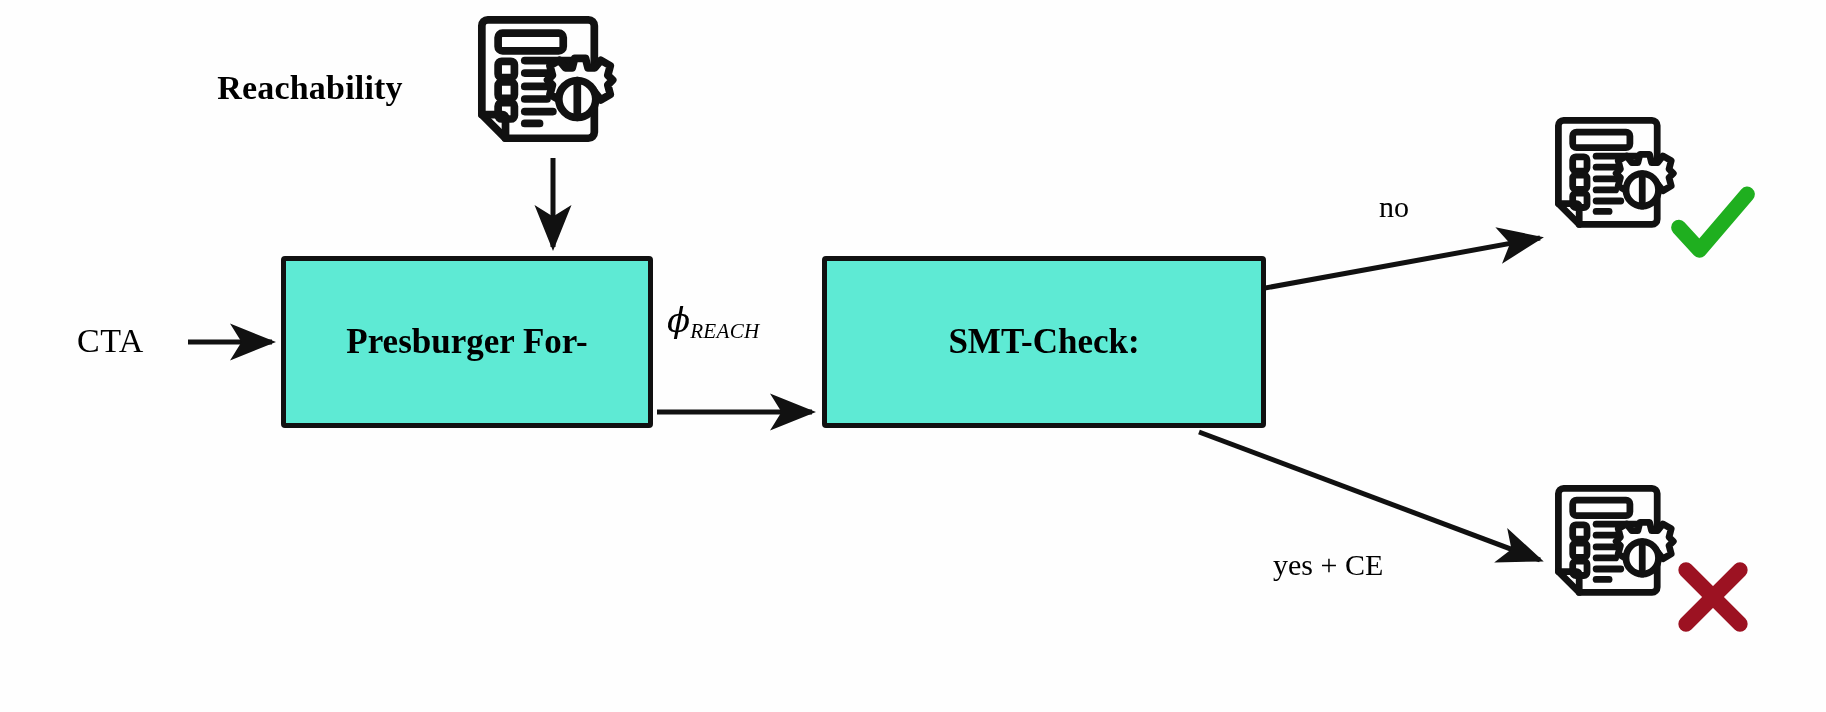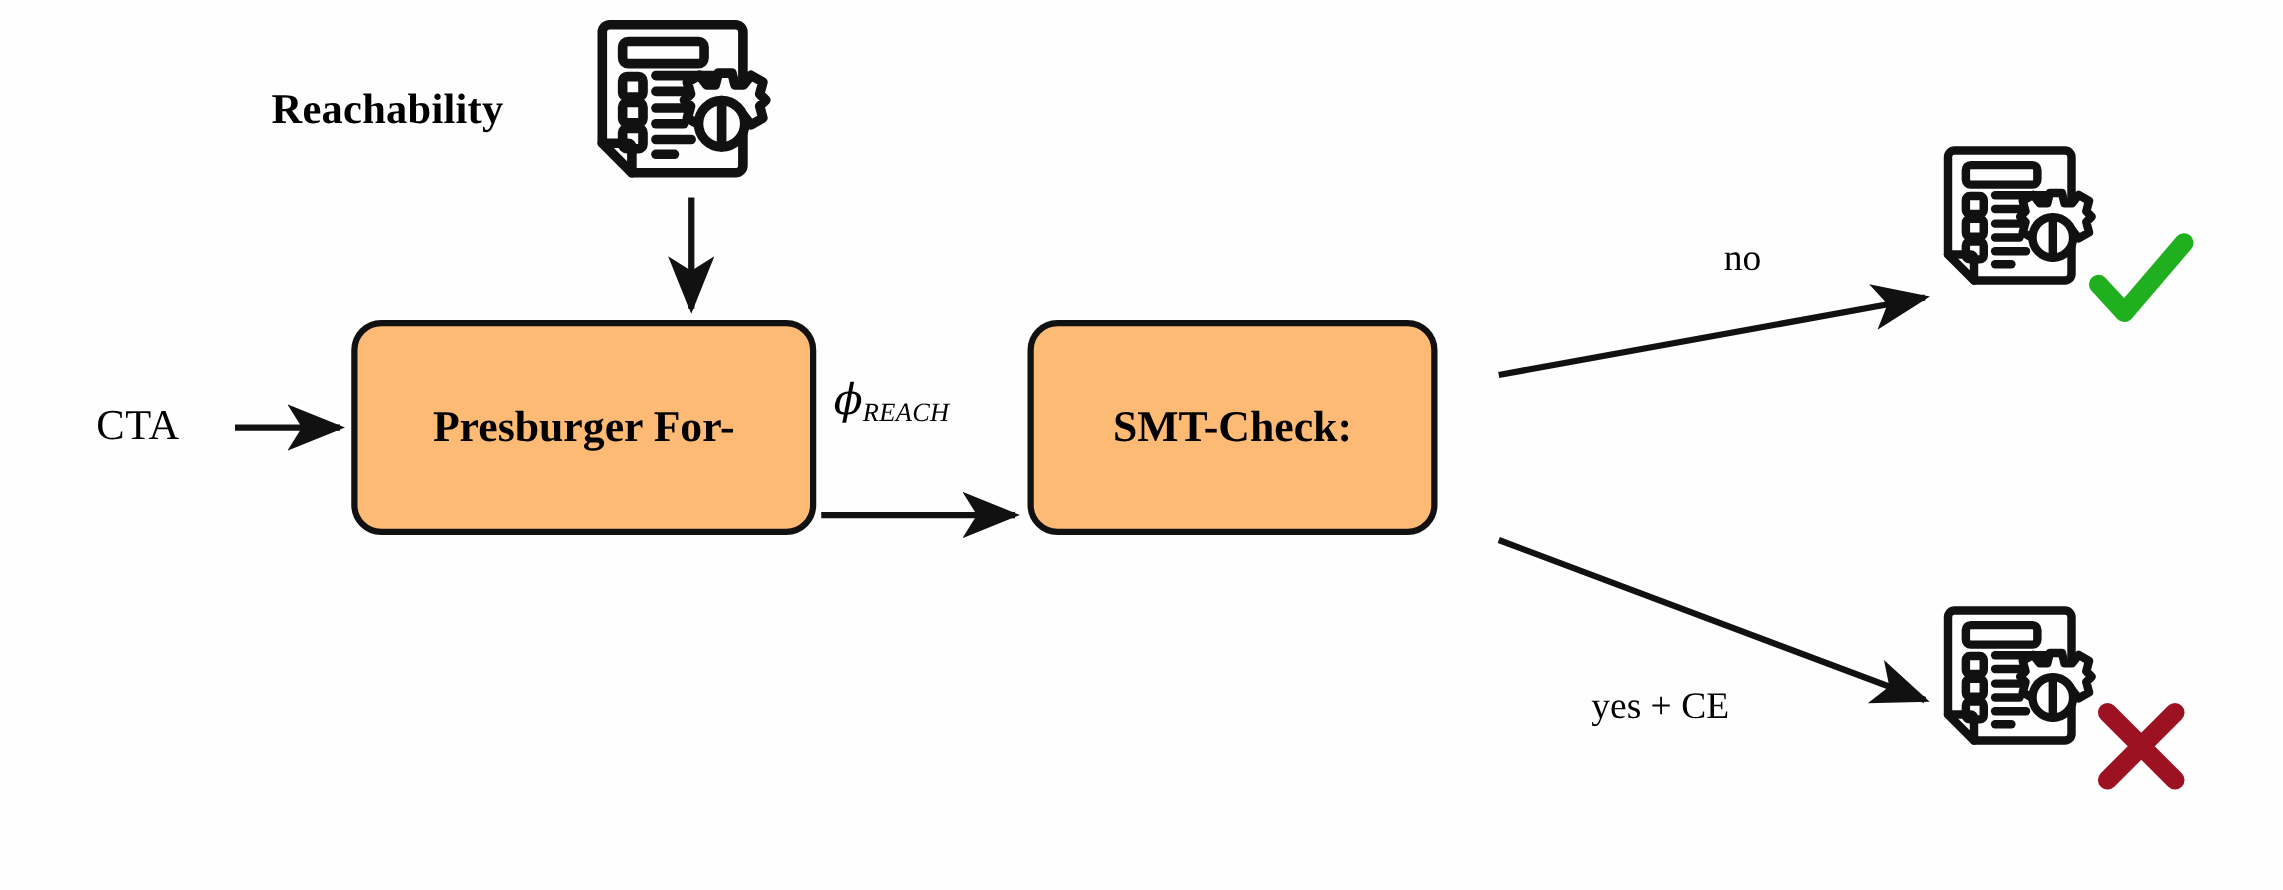--- a/index.html
+++ b/index.html
@@ -33,42 +33,42 @@
   }
   .cta-label {
     left: 77px;
     top: 322px;
     font-weight: normal;
     font-size: 34px;
     letter-spacing: .5px;
   }
   .box {
     border: 5px solid #111111;
-    border-radius: 24px;
-    background: #fdba74;
+    border-radius: 4px;
+    background: #5eead4;
     box-sizing: border-box;
     display: flex;
     align-items: center;
     justify-content: center;
     text-align: center;
     font-weight: bold;
   }
   #box-presburger {
     left: 281px;
     top: 256px;
     width: 372px;
     height: 172px;
     font-size: 35px;
     line-height: 1.28;
     padding: 0 14px;
   }
   #box-smt {
     left: 822px;
     top: 256px;
-    width: 328px;
+    width: 444px;
     height: 172px;
     font-size: 35px;
     line-height: 1.30;
     padding: 12px 10px;
   }
   .box-line { display: block; white-space: nowrap; }
 
   
   .phi-italic {
     font-style: italic;

